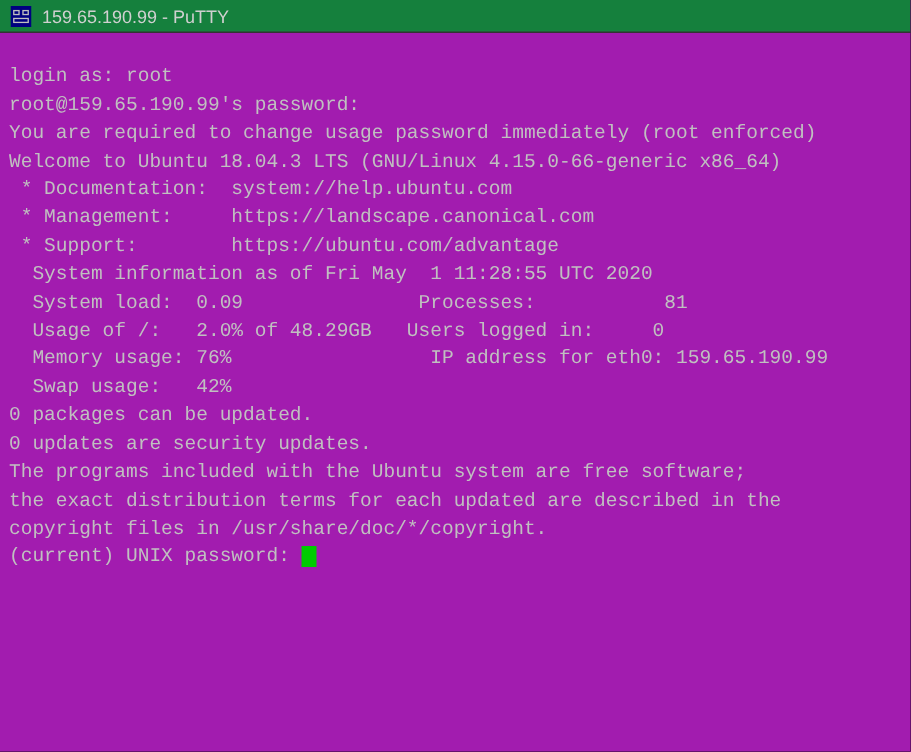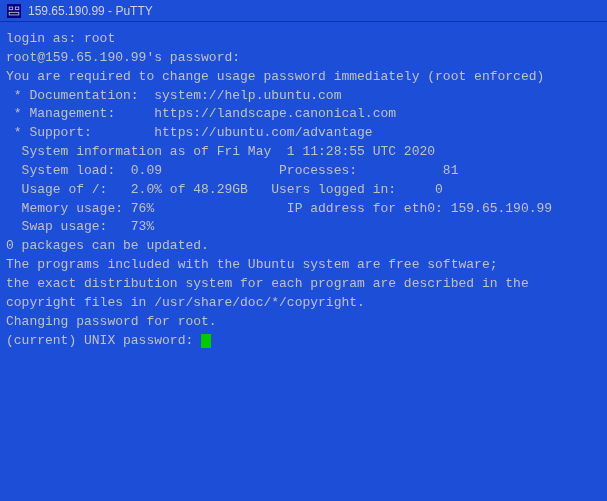--- a/index.html
+++ b/index.html
@@ -18,21 +18,21 @@
     }
 
     .window {
       width: 607px;
       height: 501px;
       display: flex;
       flex-direction: column;
     }
 
     .titlebar {
-      background: #1d4ed8;
+      background: #15803d;
       height: 22px;
       display: flex;
       align-items: center;
       padding: 0 6px;
       gap: 6px;
       flex-shrink: 0;
       border-bottom: 1px solid #333;
     }
 
     .titlebar-icon {
@@ -49,23 +49,23 @@
     }
 
     .titlebar-text {
       color: #d0d0d0;
       font-size: 12px;
       font-family: 'Segoe UI', Arial, sans-serif;
     }
 
     .terminal {
       flex: 1;
-      background: #1d4ed8;
+      background: #a21caf;
       color: #c0c0c0;
-      padding: 8px 6px;
+      padding: 20px 6px;
       overflow: hidden;
       line-height: 1.45;
       font-size: 13px;
     }
 
     .line {
       white-space: pre;
       display: block;
     }
 
@@ -97,37 +97,38 @@
         <rect x="2" y="9" width="12" height="4" fill="#c0c0c0"></rect>
         <rect x="3" y="10" width="10" height="2" fill="#000080"></rect>
       </svg>
     </div>
     <span class="titlebar-text">159.65.190.99 - PuTTY</span>
   </div>
   <div class="terminal" id="terminal-container">
   <span class="line">login as: root</span>
       <span class="line">root@159.65.190.99's password:</span>
       <span class="line">You are required to change usage password immediately (root enforced)</span>
+      <span class="line">Welcome to Ubuntu 18.04.3 LTS (GNU/Linux 4.15.0-66-generic x86_64)</span>
       <span class="line"></span>
       <span class="line"> * Documentation:  system://help.ubuntu.com</span>
       <span class="line"> * Management:     https://landscape.canonical.com</span>
       <span class="line"> * Support:        https://ubuntu.com/advantage</span>
       <span class="line"></span>
       <span class="line">  System information as of Fri May  1 11:28:55 UTC 2020</span>
       <span class="line"></span>
       <span class="line">  System load:  0.09               Processes:           81</span>
       <span class="line">  Usage of /:   2.0% of 48.29GB   Users logged in:     0</span>
       <span class="line">  Memory usage: 76%                 IP address for eth0: 159.65.190.99</span>
-      <span class="line">  Swap usage:   73%</span>
+      <span class="line">  Swap usage:   42%</span>
       <span class="line"></span>
       <span class="line">0 packages can be updated.</span>
+      <span class="line">0 updates are security updates.</span>
       <span class="line"></span>
       <span class="line"></span>
       <span class="line"></span>
       <span class="line">The programs included with the Ubuntu system are free software;</span>
-      <span class="line">the exact distribution system for each program are described in the</span>
+      <span class="line">the exact distribution terms for each updated are described in the</span>
       <span class="line">copyright files in /usr/share/doc/*/copyright.</span>
       <span class="line"></span>
       <span class="line"></span>
-      <span class="line">Changing password for root.</span>
       <span class="line">(current) UNIX password: <span class="cursor"></span></span>
     </div>
 </div>
 
 </body></html>

